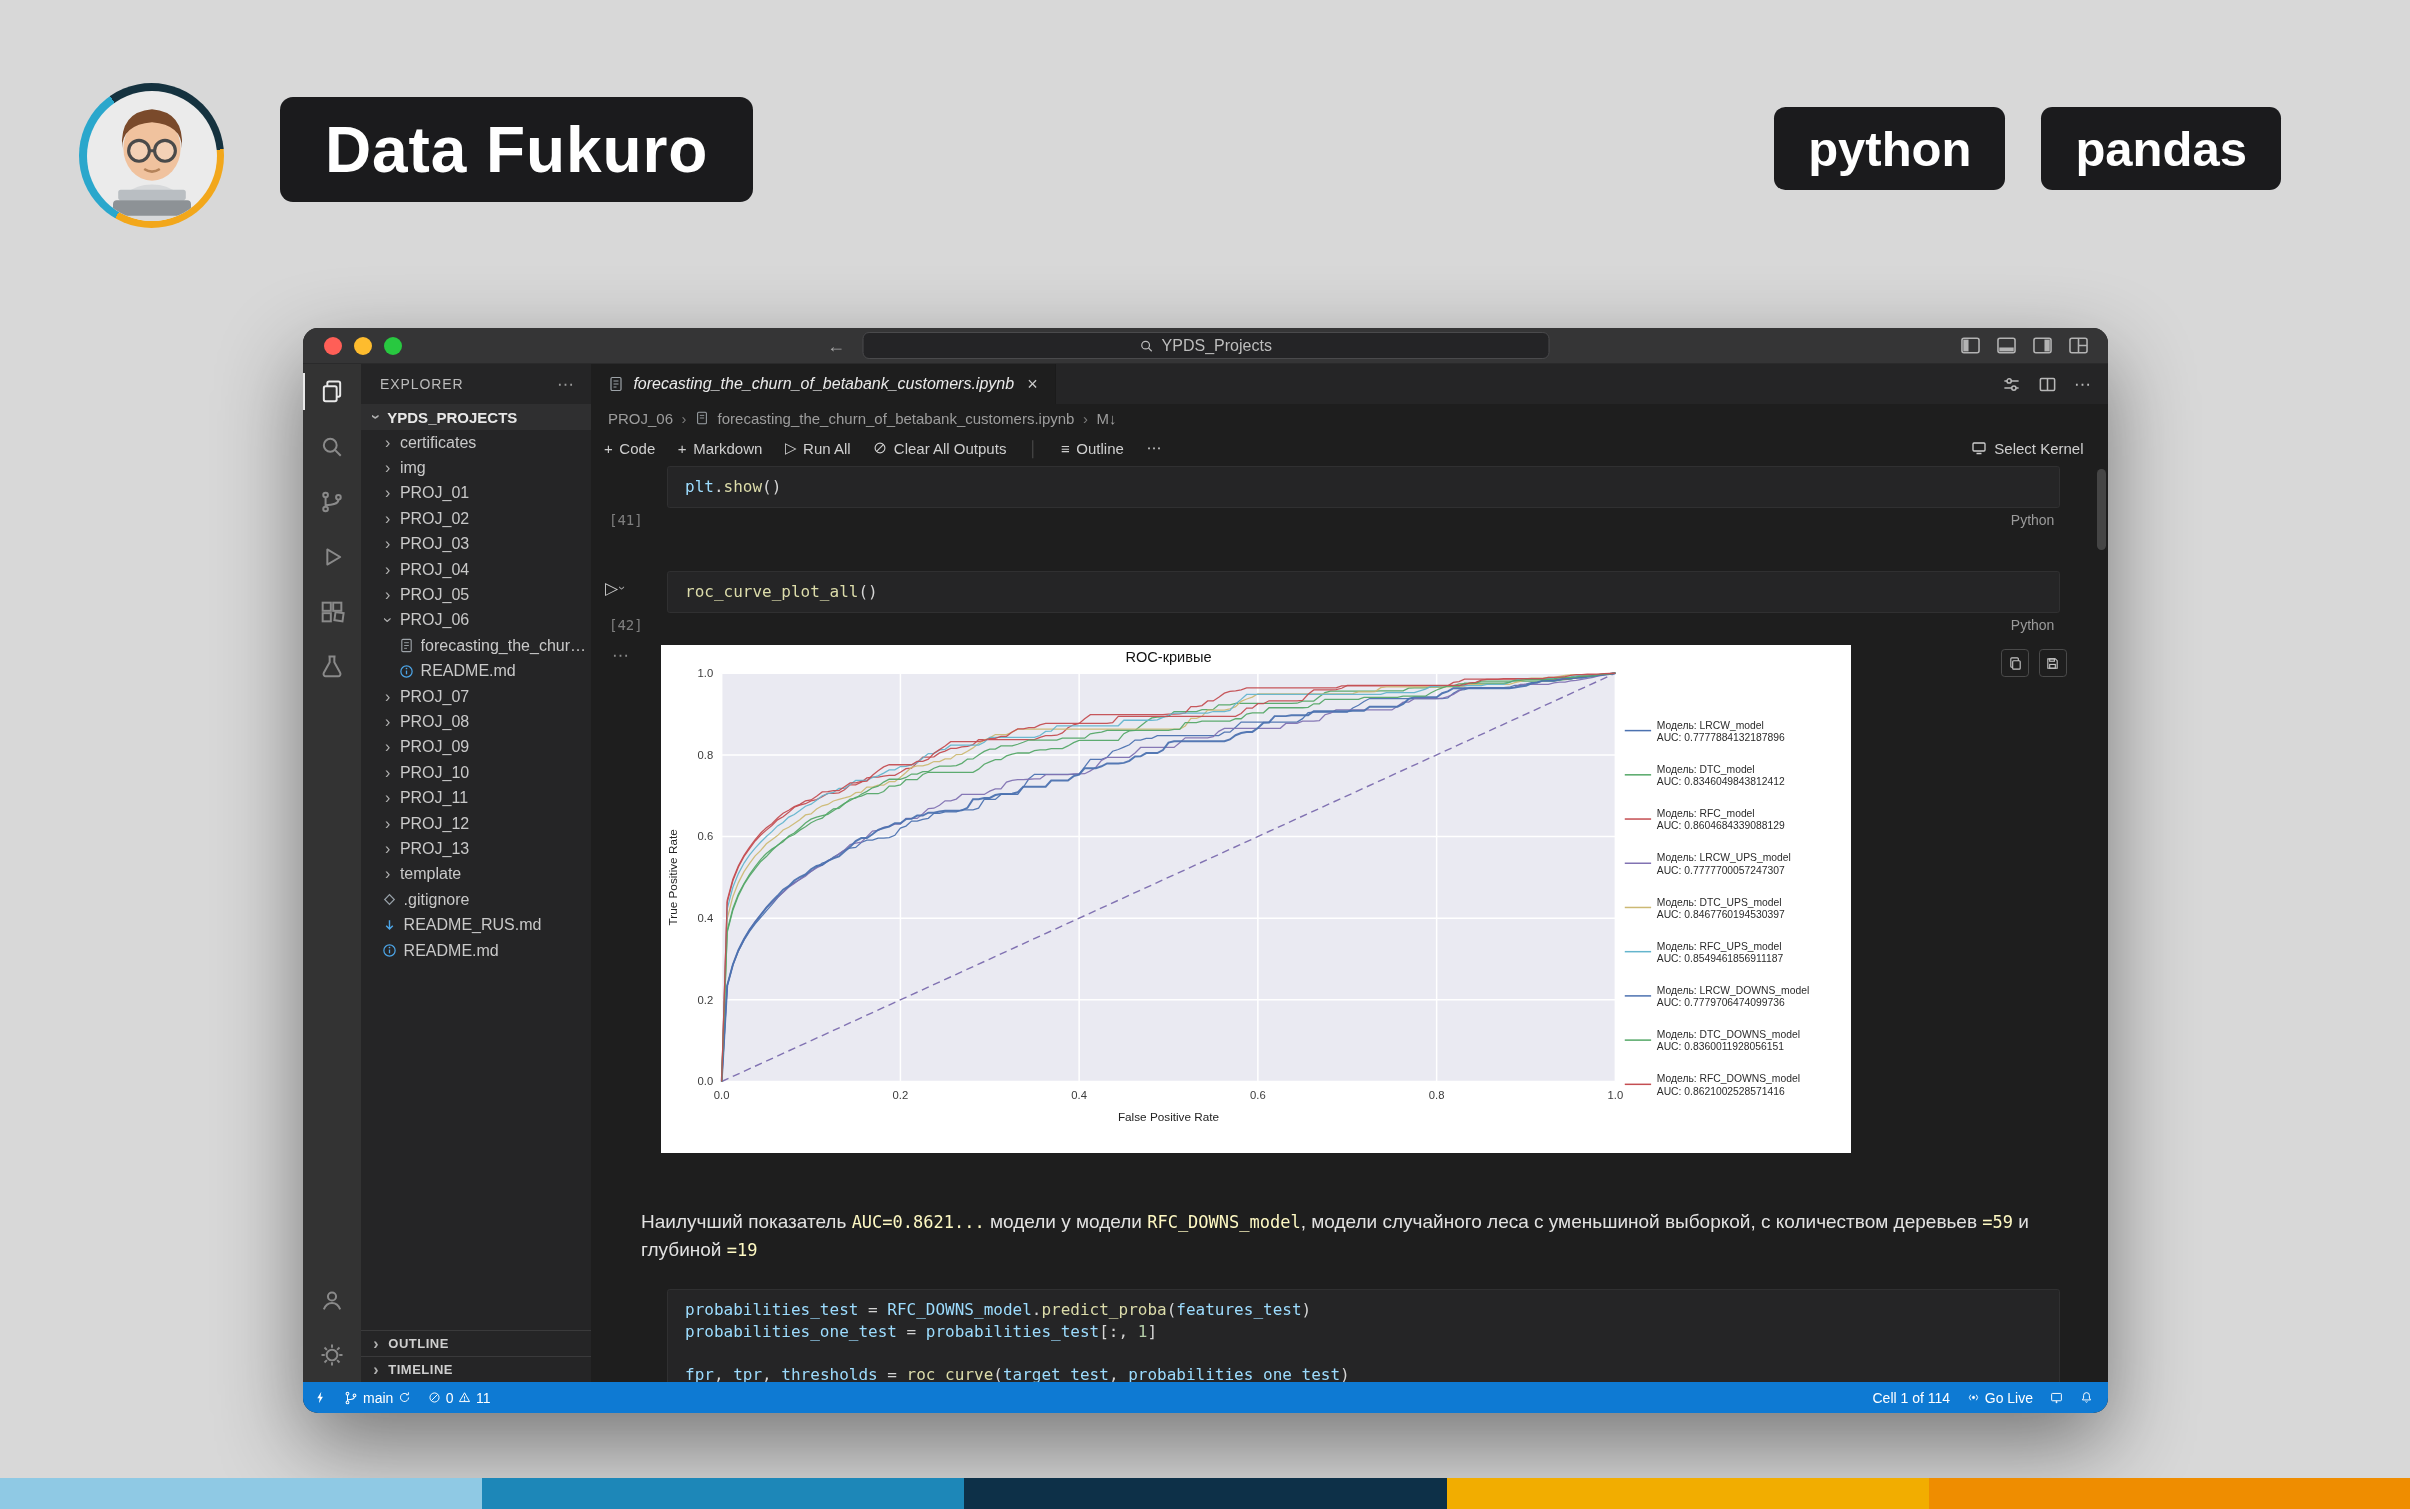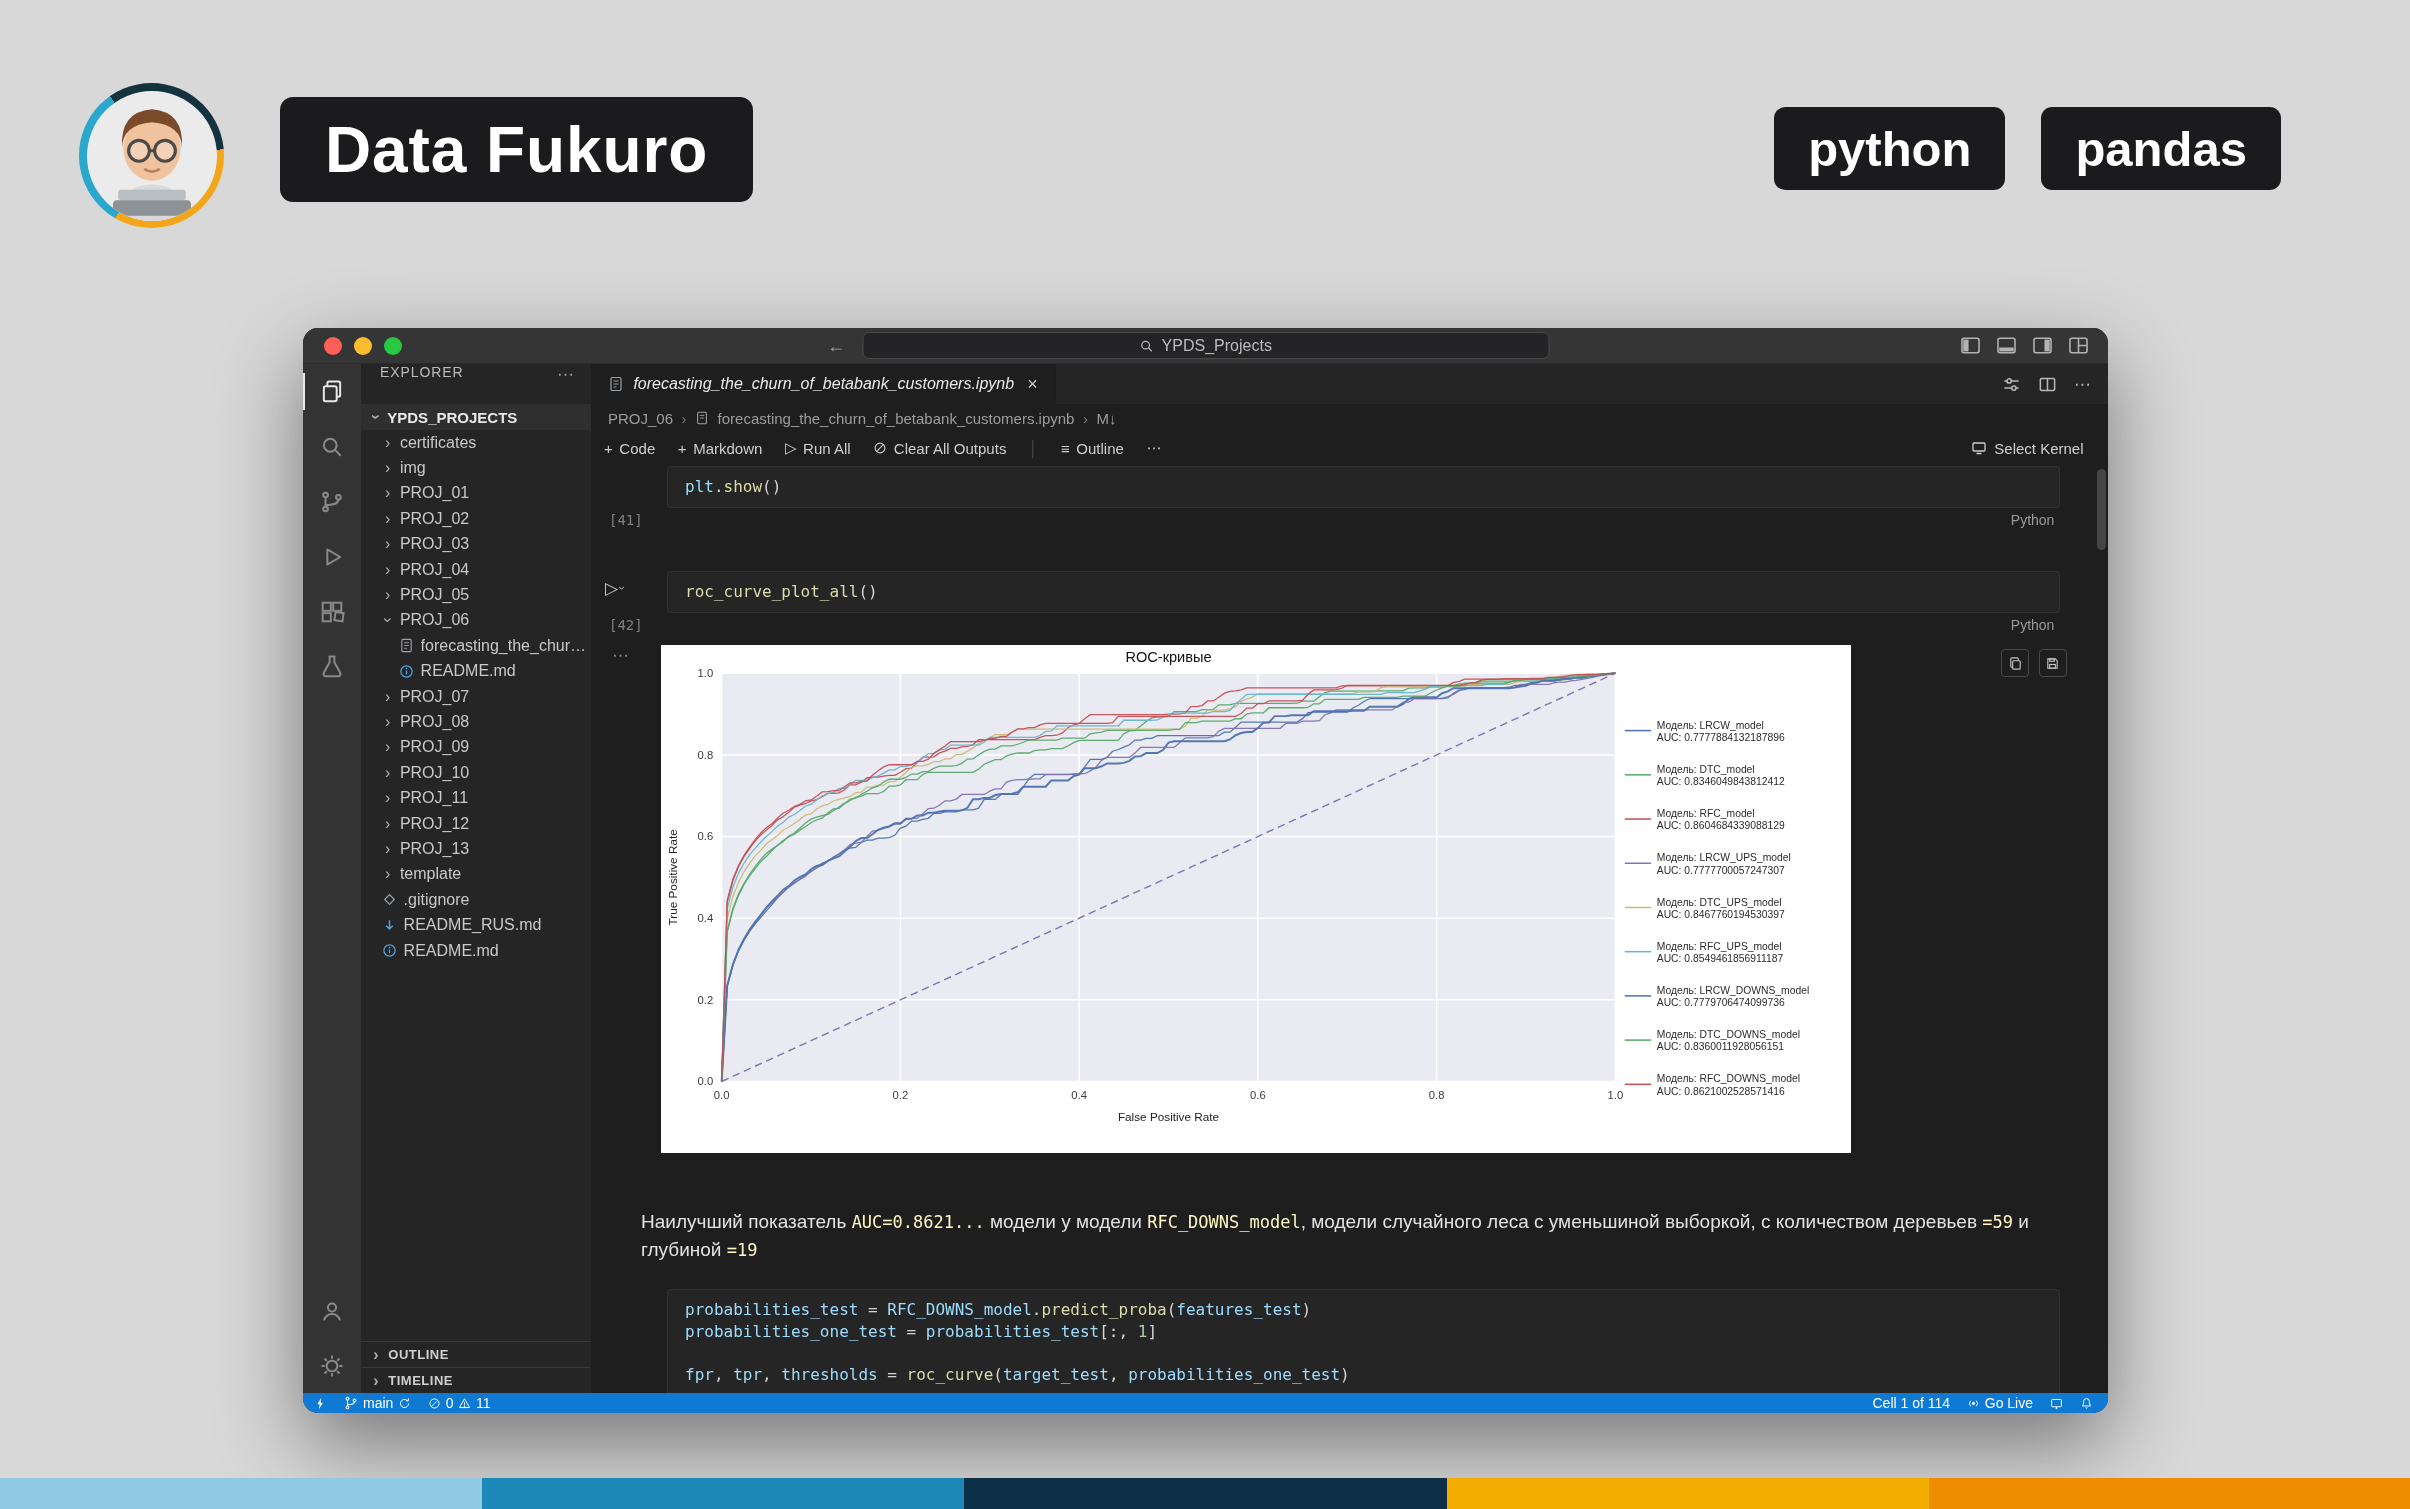--- a/index.html
+++ b/index.html
@@ -37,21 +37,21 @@
 
   
   .activitybar{width:58px;background:#333333;display:flex;flex-direction:column;align-items:center;flex:0 0 auto}
   .act-item{width:58px;height:55px;display:flex;align-items:center;justify-content:center;color:#8a8a8a;position:relative}
   .act-item.active{color:#e9e9e9}
   .act-item.active::before{content:"";position:absolute;left:0;top:9.4px;bottom:9.4px;width:1.9px;background:#e9e9e9}
   .act-spacer{flex:1}
 
   
   .sidebar{width:230px;background:#252526;display:flex;flex-direction:column;flex:0 0 auto;color:#c5c5c5;overflow:hidden}
-  .sidebar-header{height:40px;display:flex;align-items:flex-start;justify-content:space-between;padding:0 17px 0 19px;
+  .sidebar-header{height:40px;display:flex;align-items:center;justify-content:space-between;padding:0 17px 0 19px;
     font-size:14px;letter-spacing:0.9px;color:#bbb}
   .sidebar-header .more{color:#9a9a9a;font-size:17px;letter-spacing:0}
   .tree-root{height:26px;display:flex;align-items:center;font-size:15px;font-weight:700;color:#e8e8e8;padding-left:9.4px;gap:5.6px;background:#2f2f30}
   .tree{flex:0 0 auto}
   .tree-row{height:25.4px;display:flex;align-items:center;font-size:16px;color:#c9c9c9;gap:6.6px;cursor:default;white-space:nowrap}
   .tree-row.d1{padding-left:21px}
   .tree-row.d2{padding-left:38px}
   .twisty{color:#b0b0b0;font-size:16px;width:11.3px;display:inline-flex;justify-content:center}
   .twisty.open{transform:rotate(90deg)}
   .fileicon{display:inline-flex;width:15px}
@@ -91,21 +91,21 @@
   .gutter-more{position:absolute;left:-49px;top:0;color:#8a8a8a;font-size:17px}
   .output-actions{position:absolute;right:7.5px;top:3.8px;display:flex;gap:9.4px}
   .out-btn{width:28px;height:28px;background:#1e1e1e;border:0.9px solid #4a4a4a;border-radius:3.8px;display:flex;
     align-items:center;justify-content:center;color:#c5c5c5;cursor:pointer}
   .md-note{margin:55px 38px 0 50px;font-size:19px;color:#e2e2e2;line-height:28px}
   .md-code{font-family:"DejaVu Sans Mono",monospace;font-size:17px;color:#fef9c3}
   #cell-2{margin-top:24.5px}
   .nb-scrollbar{position:absolute;right:1.9px;top:105px;width:9.4px;height:81px;background:#454545;border-radius:4.7px}
 
   
-  .statusbar{height:20px;background:#0e7ad3;color:#fff;display:flex;align-items:center;justify-content:space-between;
+  .statusbar{height:31px;background:#0e7ad3;color:#fff;display:flex;align-items:center;justify-content:space-between;
     flex:0 0 auto;font-size:14px;padding:0 15px 0 11.3px}
   .sb-left,.sb-right{display:flex;align-items:center;gap:17px;height:100%}
   .sb-item{display:flex;align-items:center;gap:4.7px;white-space:nowrap}
   .sb-item svg{display:block}
 
   
   .stripes{position:absolute;left:0;right:0;bottom:0;height:31px;display:flex}
   .stripe{flex:1;height:100%}
 </style>
 </head>

